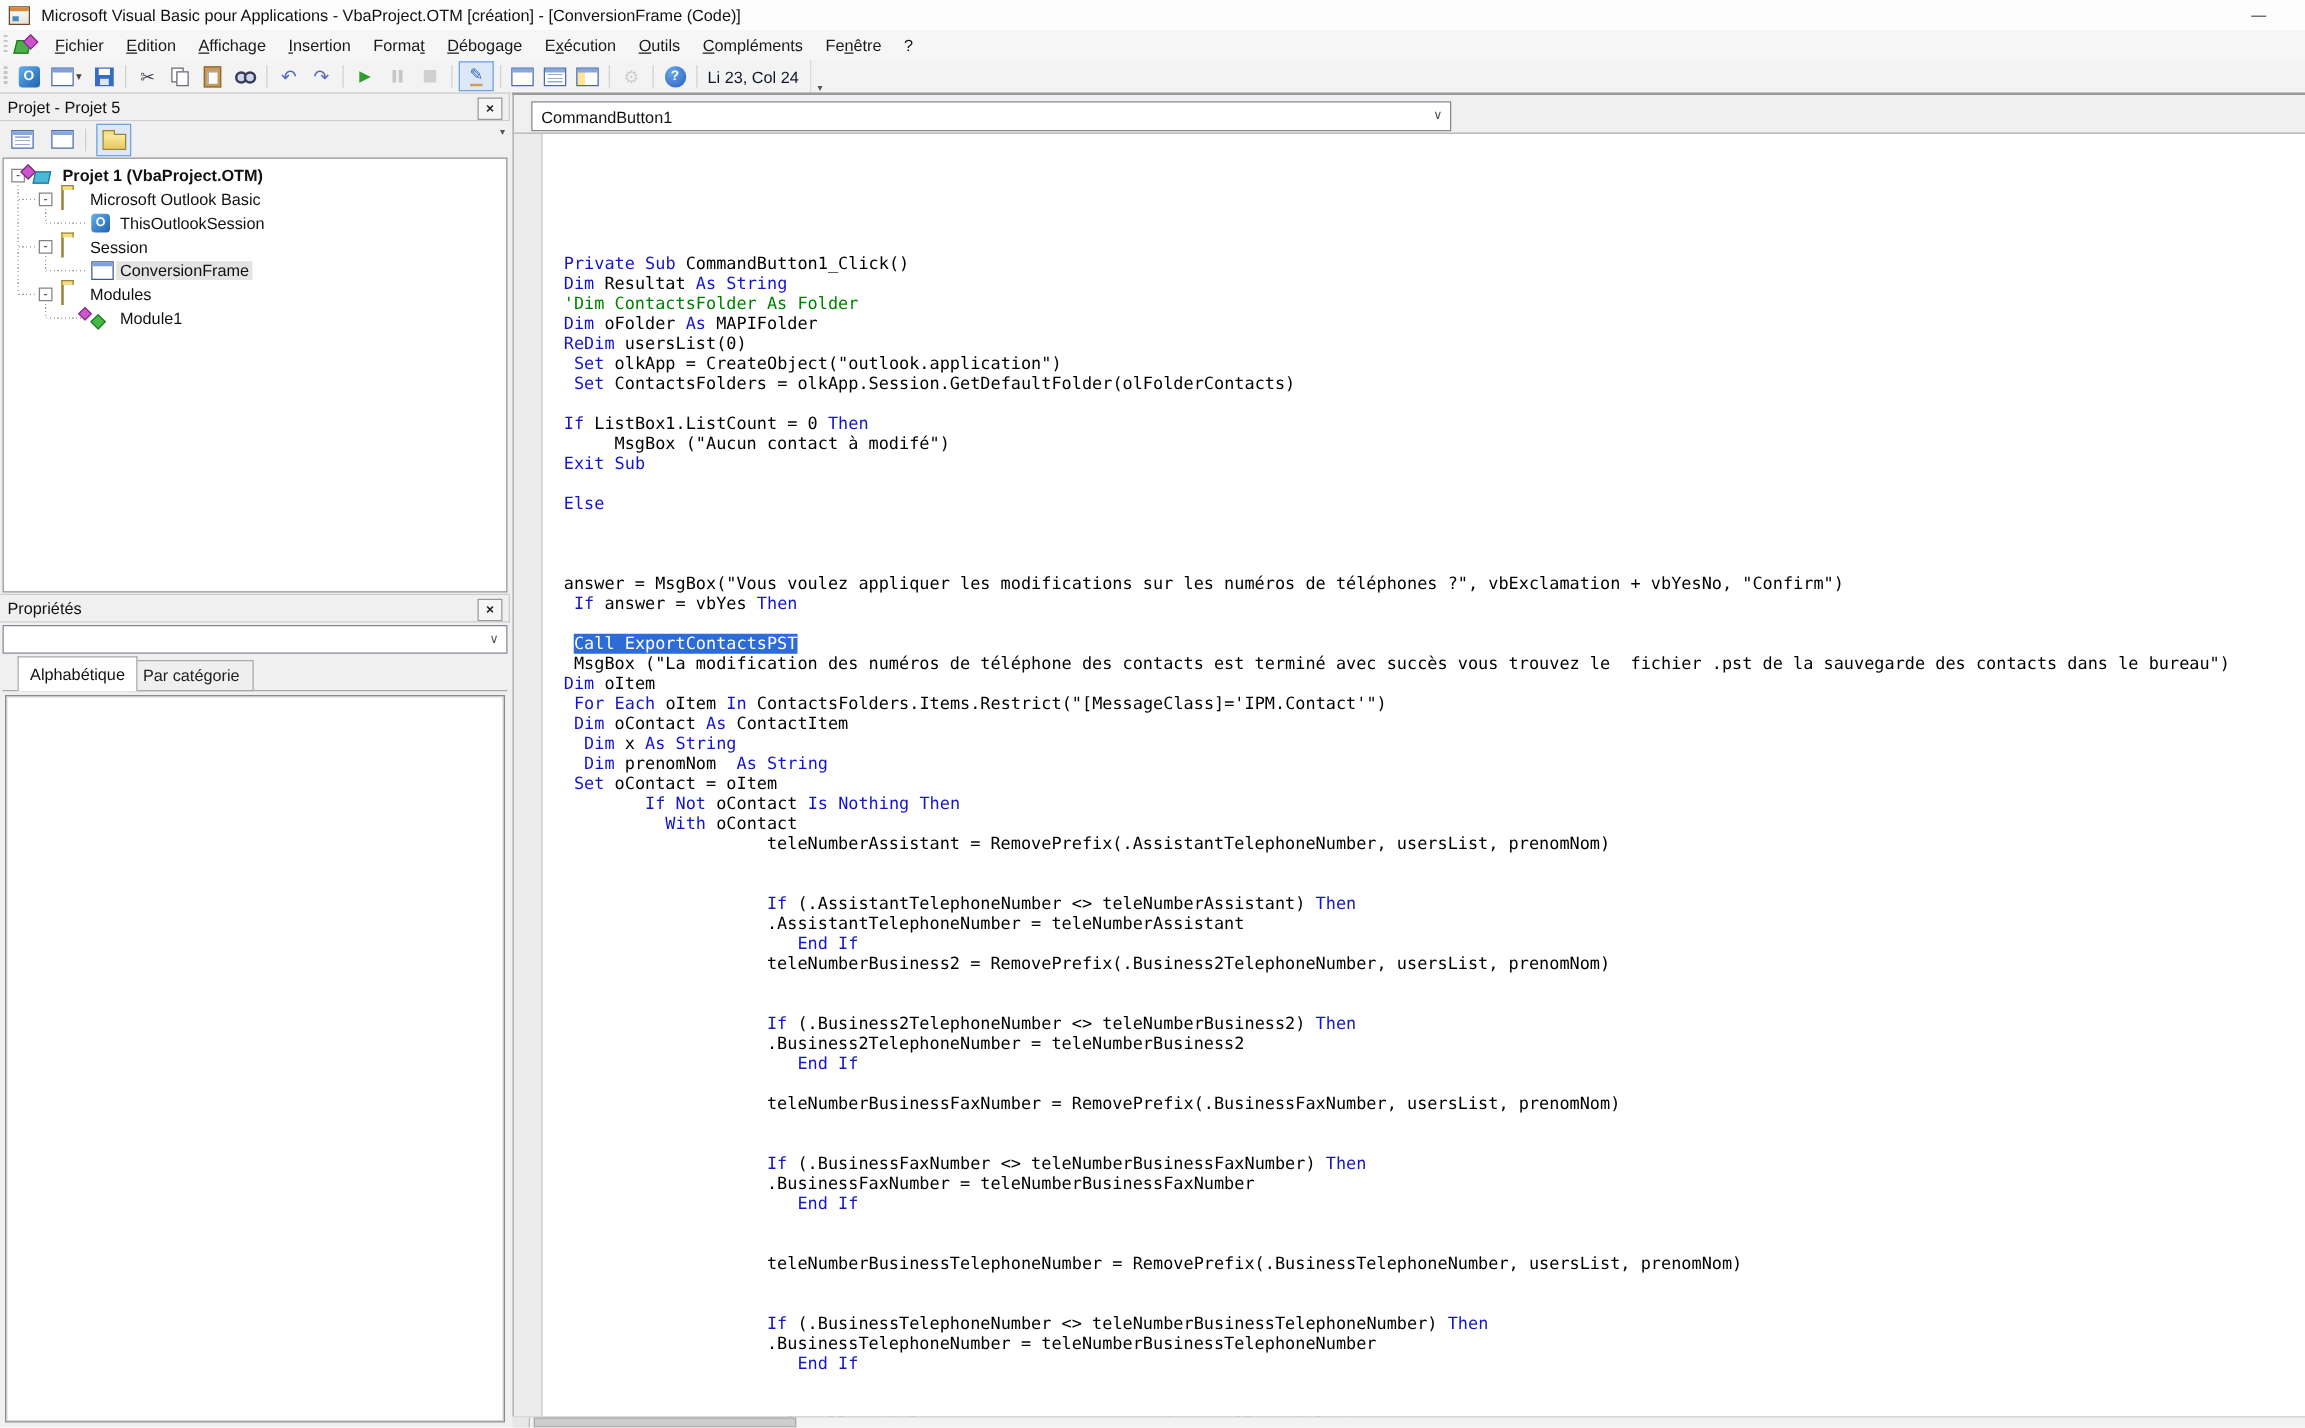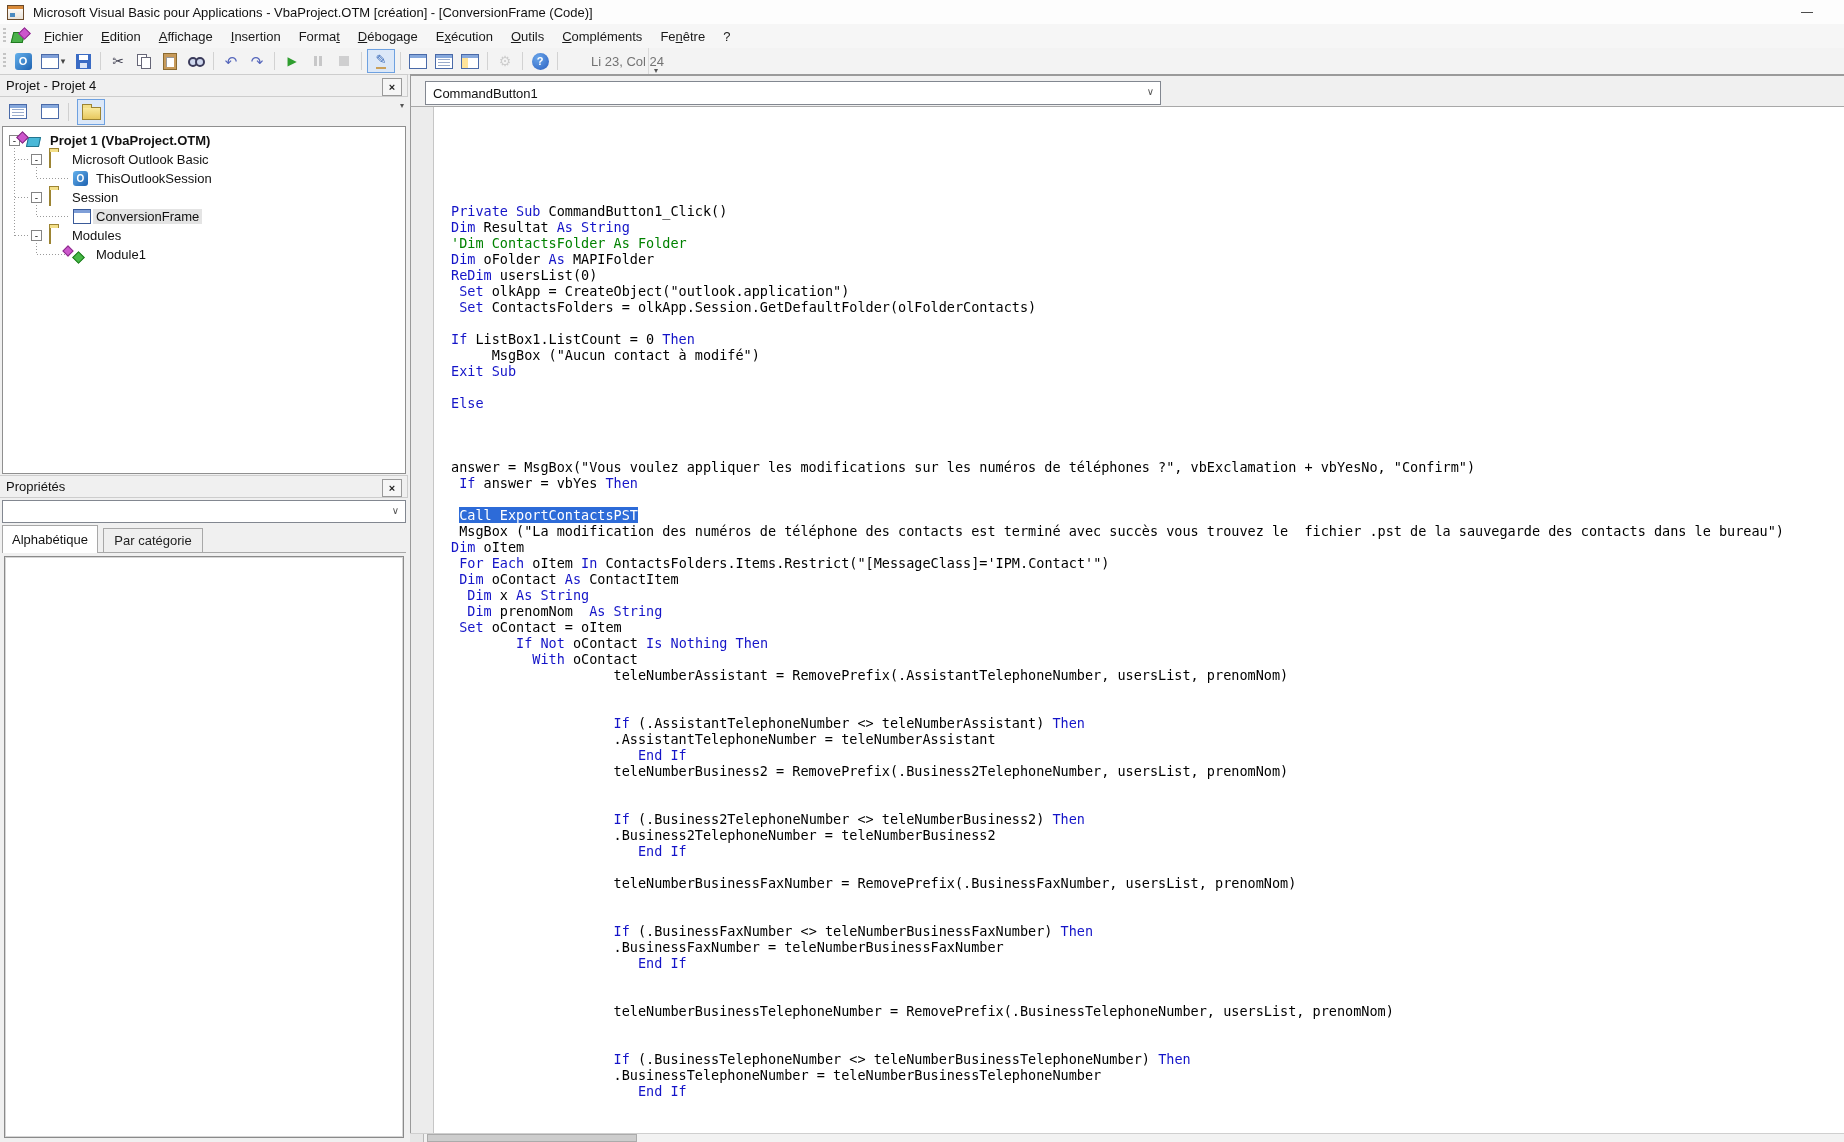--- a/index.html
+++ b/index.html
@@ -25,21 +25,21 @@
   .menu-appicon::after{content:"";position:absolute;right:0;top:0;width:7px;height:7px;background:#cc55cc;border:1px solid #8a2a8a;transform:rotate(45deg);}
   .menu-item{padding:3px 9px;font-size:13px;color:#1a1a1a;white-space:nowrap;}
   .menu-item u{text-decoration:underline;}
   
   #toolbar{position:absolute;left:0;top:48px;width:100%;height:26px;background:#f3f3f3;
     border-bottom:1px solid #dcdcdc;display:flex;align-items:center;}
   .tbtn{width:24px;height:22px;display:flex;align-items:center;justify-content:center;margin:0 1px;position:relative;flex:0 0 auto;}
   .tbtn.active{border:1px solid #6ea1e0;background:#dce8f8;width:26px;}
   .tbtn.disabled{opacity:.42;filter:grayscale(.8);}
   .tsep{width:1px;height:18px;background:#d2d2d2;margin:0 4px;flex:0 0 auto;}
-  #toolbar-status{font-size:13px;color:#737373;margin-left:29px;white-space:nowrap;width:120px;}
+  #toolbar-status{font-size:13px;color:#0f172a;margin-left:4px;white-space:nowrap;width:120px;}
   #toolbar-overflow{position:absolute;left:648px;top:0;width:14px;height:25px;border-left:1px solid #dadada;display:flex;flex-direction:column;align-items:center;justify-content:flex-end;padding-bottom:2px;font-size:8px;color:#555;}
   #toolbar-overflow i{font-style:normal;line-height:5px;}
   
   .i-outlook,.t-outlook{width:17px;height:17px;border-radius:3px;background:linear-gradient(135deg,#63b0ec,#1e62b0);color:#fff;font-size:11px;font-weight:bold;display:flex;align-items:center;justify-content:center;}
   .i-form{width:16px;height:13px;background:#fff;border:1px solid #4a6aa8;}
   .i-form::before{content:"";display:block;height:3px;background:#7f9fd8;}
   .i-chev{font-size:9px;color:#444;margin-left:2px;}
   .i-save{width:15px;height:15px;background:#3a6bc4;position:relative;}
   .i-save::before{content:"";position:absolute;left:3px;top:1px;right:3px;height:5px;background:#fff;}
   .i-save::after{content:"";position:absolute;left:4px;bottom:1px;width:7px;height:5px;background:#dce6f8;}
@@ -95,21 +95,21 @@
   .t-form::before{content:"";display:block;height:3px;background:#7f9fd8;}
   .t-module{width:16px;height:15px;position:relative;}
   .t-module::before{content:"";position:absolute;left:1px;top:6px;width:7px;height:7px;background:#46b846;border:1px solid #1f7a1f;transform:rotate(45deg);}
   .t-module::after{content:"";position:absolute;right:1px;top:0;width:6px;height:6px;background:#cc58cc;border:1px solid #8a2a8a;transform:rotate(45deg);}
   
   #prop-combo{position:absolute;left:2px;top:500px;width:404px;height:23px;}
   .combo{background:#fff;border:1px solid #828790;font-size:13px;display:flex;align-items:center;padding-left:7px;box-sizing:border-box;position:absolute;}
   .combo .chev{position:absolute;right:6px;top:4px;color:#555;font-size:10px;}
   #prop-tabs{position:absolute;left:2px;top:525px;width:404px;height:28px;background:#f0f0f0;border-bottom:1px solid #a8a8a8;box-sizing:border-box;}
   .tab{position:absolute;display:flex;align-items:center;justify-content:center;font-size:13px;border:1px solid #a8a8a8;box-sizing:border-box;}
-  .tab.active{left:0;top:0;height:28px;width:96px;background:#fff;border-bottom:none;z-index:2;}
+  .tab.active{left:12px;top:0;height:28px;width:96px;background:#fff;border-bottom:none;z-index:2;}
   .tab.inactive{left:101px;top:3px;height:25px;width:100px;background:#efefef;color:#222;}
   #prop-list{position:absolute;left:4px;top:556px;width:400px;height:582px;background:#fff;border:1px solid #8a8a8a;box-shadow:inset 0 0 0 1px #d6d6d6;box-sizing:border-box;}
   
   #code-top{position:absolute;left:410px;top:74px;right:0;height:32px;background:#f0f0f0;
     border-top:2px solid #9a9a9a;border-left:1px solid #9a9a9a;box-sizing:border-box;}
   #combo-object{left:14px;top:5px;width:736px;height:24px;}
   #combo-event{left:762px;top:5px;right:-1px;height:24px;}
   #code-area{position:absolute;left:410px;top:106px;right:0;bottom:8px;background:#fff;
     border-top:1px solid #a8a8a8;border-left:1px solid #9a9a9a;overflow:hidden;box-sizing:border-box;}
   #margin-bar{position:absolute;left:0;top:0;width:22px;height:100%;background:#ececec;border-right:1px solid #c6c6c6;}
@@ -217,21 +217,21 @@
       <span class="i-help">?</span>
     </span>
   <span class="tsep"></span>
   <span id="toolbar-status">Li 23, Col 24</span>
   <span id="toolbar-overflow">
       <i>▾</i>
     </span>
 </div>
 
 <div class="panel-header" style="top:74px;">
-  <span>Projet - Projet 4</span>
+  <span>Projet - Projet 5</span>
   <span class="close-btn">×</span>
 </div>
 <div id="project-toolbar">
   <span class="pbtn">
       <span class="i-win lines"></span>
     </span>
   <span class="pbtn">
       <span class="i-win"></span>
     </span>
   <span class="psep"></span>

